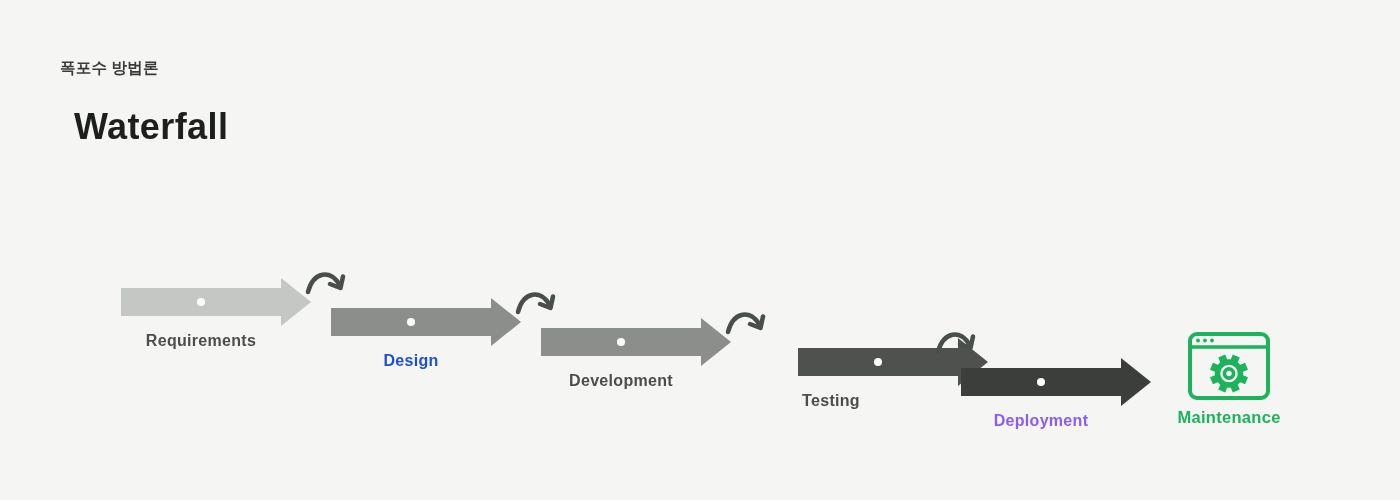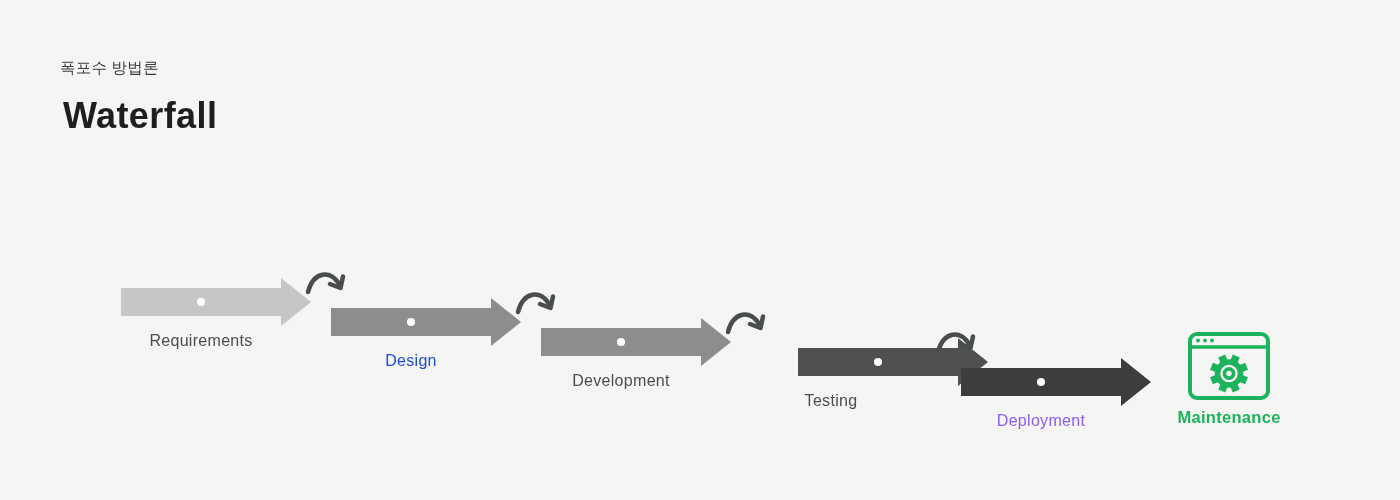--- a/index.html
+++ b/index.html
@@ -8,40 +8,40 @@
     font-family: "Liberation Sans", sans-serif;
     overflow: hidden;
   }
   .canvas {
     position: relative;
     width: 1400px; height: 500px;
   }
   
   .eyebrow {
     position: absolute; left: 60px; top: 58px;
-    font-size: 15.5px; font-weight: 400; color: #383b38;
+    font-size: 15.5px; font-weight: 700; color: #383b38;
     letter-spacing: 0.2px;
   }
   .title {
-    position: absolute; left: 58px; top: 90px; margin: 5px;
+    position: absolute; left: 58px; top: 90px; margin: 16px;
     font-size: 36px; font-weight: 700; color: #1d1f1d;
     letter-spacing: 0.4px;
   }
   .description {
     position: absolute; left: 60px; top: 160px;
     font-size: 16.5px; line-height: 28px; color: #3f423f;
     letter-spacing: -0.2px;
   }
   
   .diagram { position: absolute; left: 0; top: 0; width: 1400px; height: 500px; }
   .stage { position: absolute; width: 190px; }
   .stage svg { display: block; }
   .stage-label {
     position: absolute; top: 54px; left: 0; width: 160px;
-    text-align: center; font-size: 16px; font-weight: 400;
+    text-align: center; font-size: 16px; font-weight: 700;
     letter-spacing: 0.3px;
   }
   .connector { position: absolute; }
   .maintenance { position: absolute; width: 84px; }
   .maint-label {
     position: absolute; top: 76px; left: -39px; width: 160px;
     text-align: center; font-size: 16.5px; font-weight: 600;
     letter-spacing: 0.3px;
   }
 </style>

